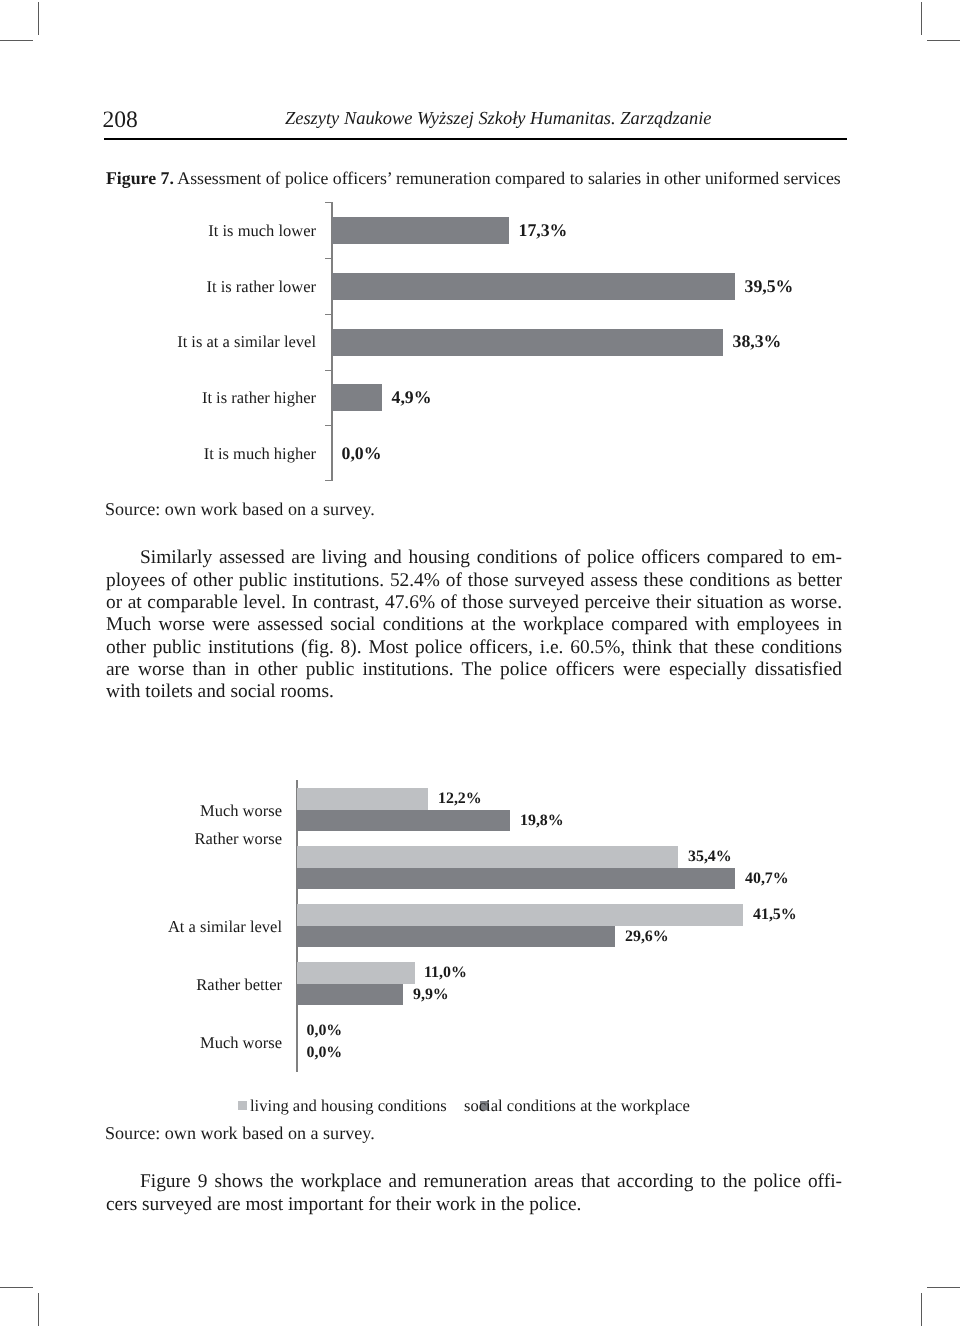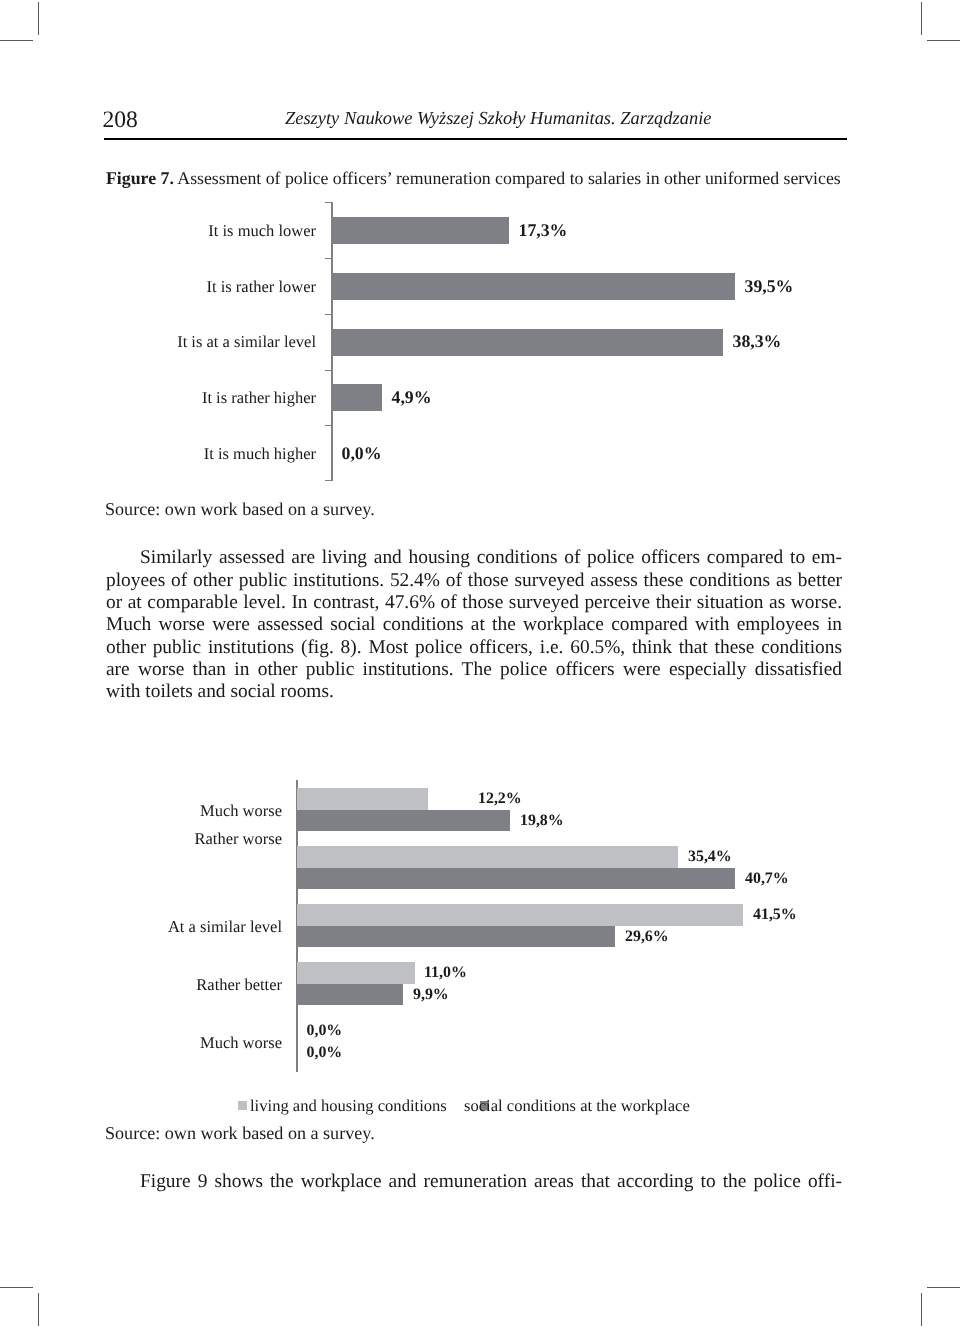--- a/index.html
+++ b/index.html
@@ -105,21 +105,21 @@
 
     <div class="bar" style="left: 297px; width: 118.25px; height: 21.5px; top: 962px; background: rgb(190, 192, 195);"></div>
     <div class="bar" style="left: 297px; width: 106.425px; height: 21.5px; top: 983.5px; background: rgb(126, 128, 133);"></div>
 
     <div class="blabel" style="left:82px;top:803px;width:200px;">Much worse</div>
     <div class="blabel" style="left:82px;top:831px;width:200px;">Rather worse</div>
     <div class="blabel" style="left:82px;top:919px;width:200px;">At a similar level</div>
     <div class="blabel" style="left:82px;top:977px;width:200px;">Rather better</div>
     <div class="blabel" style="left:82px;top:1035px;width:200px;">Much worse</div>
 
-    <div class="vlabel2" style="left:438px;top:791px;margin-left:40px;">12,2%</div>
+    <div class="vlabel2" style="left:438px;top:791px;">12,2%</div>
     <div class="vlabel2" style="left:520px;top:813px;">19,8%</div>
 
     <div class="vlabel2" style="left:688px;top:849px;">35,4%</div>
     <div class="vlabel2" style="left:745px;top:871px;">40,7%</div>
 
     <div class="vlabel2" style="left:753px;top:907px;">41,5%</div>
     <div class="vlabel2" style="left:625px;top:929px;">29,6%</div>
 
     <div class="vlabel2" style="left:424px;top:965px;">11,0%</div>
     <div class="vlabel2" style="left:413px;top:987px;">9,9%</div>
@@ -130,15 +130,16 @@
     <div class="sw" style="left: 238px; top: 1101px; width: 9px; height: 9px; background: rgb(190, 192, 195);"></div>
     <div class="lg" style="left:250px;top:1098px;">living and housing conditions</div>
     <div class="sw" style="left: 480px; top: 1101px; width: 9px; height: 9px; background: rgb(126, 128, 133);"></div>
     <div class="lg" style="left:464px;top:1098px;">social conditions at the workplace</div>
   </div>
 
   <div class="src" style="left:105px;top:1124px;">Source: own work based on a survey.</div>
 
   <div class="para" style="left:106px;top:1171.3px;width:736px;">
     <div class="jline" style="text-indent:34px;">Figure 9 shows the workplace and remuneration areas that according to the police offi-</div>
+    <div class="lline">cers surveyed are most important for their work in the police.</div>
   </div>
 
 </div>
 
 </body></html>

